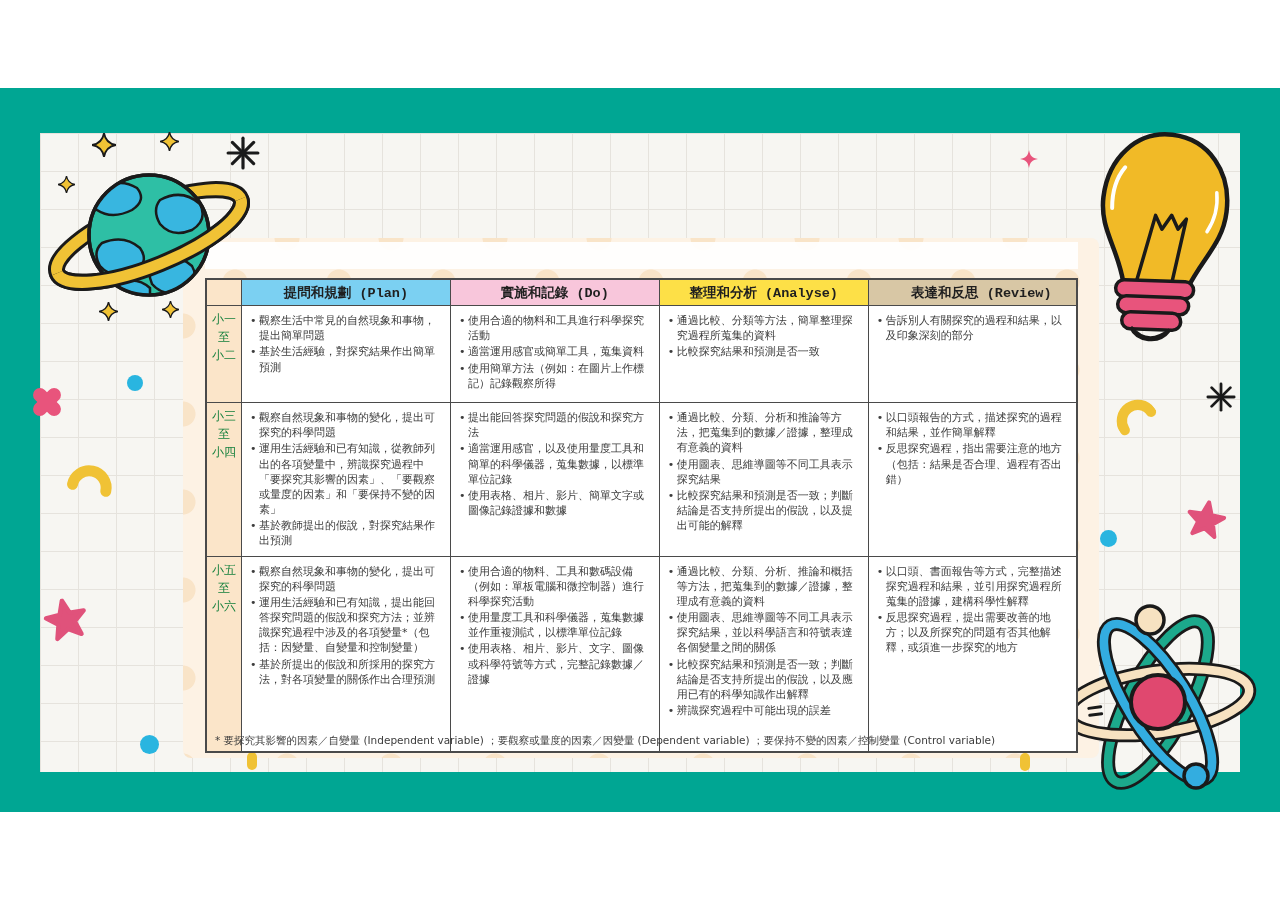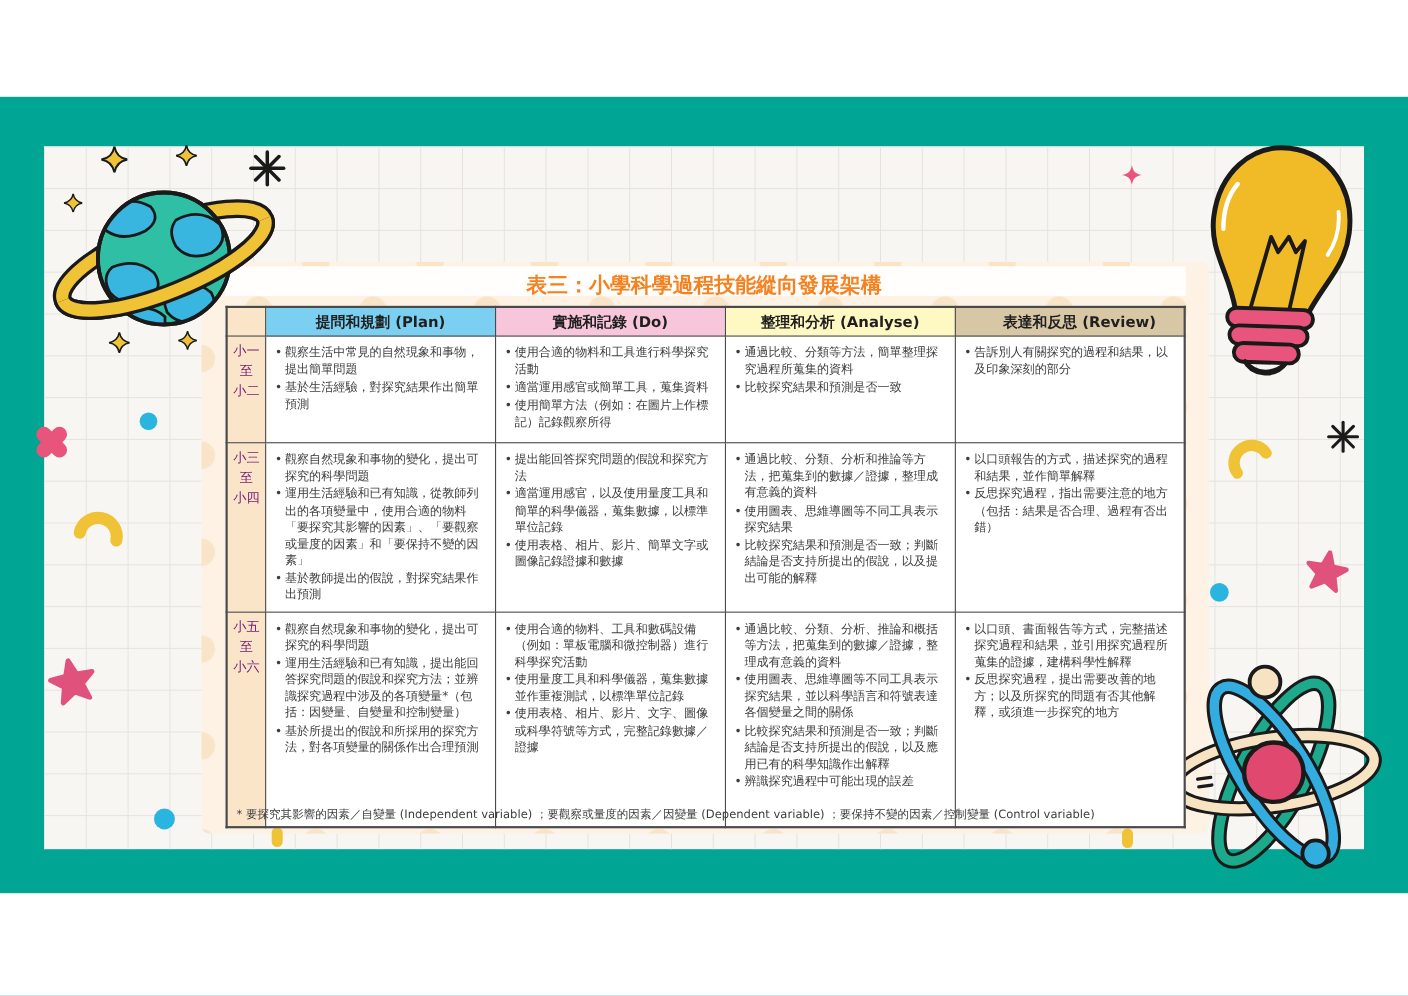--- a/index.html
+++ b/index.html
@@ -24,23 +24,23 @@
          font-size:84px;font-weight:bold;letter-spacing:6px;color:#0fa28c;
          text-shadow:5px 5px 0 #4d4d4d;z-index:5;line-height:1.1;}
   .subtitle{position:absolute;left:0;top:246px;width:1280px;text-align:center;
             font-size:19px;font-weight:bold;color:#f58220;z-index:5;}
   
   .skills-table{position:absolute;left:205px;top:278px;width:873px;z-index:5;
                 border-collapse:collapse;table-layout:fixed;background:#ffffff;
                 border:2px solid #4a4a4a;}
   .skills-table th,.skills-table td{border:1px solid #4a4a4a;vertical-align:top;}
   .skills-table thead th{height:23px;font-size:13.5px;font-weight:bold;color:#1f1f1f;
-                         text-align:center;vertical-align:middle;padding:1px 2px;}
+                         text-align:center;vertical-align:middle;padding:1px 2px;font-family:Liberation Mono, monospace;}
   .col-grade{width:30px;}
-  .grade-cell{background:#fbe5c9;font-size:12px;font-weight:normal;color:#701a75;
+  .grade-cell{background:#fbe5c9;font-size:12px;font-weight:normal;color:#15803d;
               text-align:center;white-space:pre-line;line-height:1.5;padding:4px 1px;}
   .skills-table td{padding:3px 5px 3px 4px;overflow:hidden;}
   .skills-table ul{margin:4px;padding:0;list-style:none;}
   .skills-table li{position:relative;font-size:11px;line-height:1.38;color:#3c3c3c;
                    padding-left:9px;margin-bottom:1px;}
   .skills-table li::before{content:"\2022";position:absolute;left:0;top:0;}
   .skills-table tbody tr:nth-child(1){height:97px;}
   .skills-table tbody tr:nth-child(2){height:150px;}
   .skills-table tbody tr:nth-child(3){height:196px;}
   .footnote{position:absolute;left:215px;top:734px;width:873px;font-size:10.5px;
@@ -177,29 +177,28 @@
   </svg>
 
   <div class="deco" style="left:1088px;top:706px;transform:rotate(-8deg);">
     <div class="eq-line"></div>
       <div class="eq-line"></div>
   </div>
 
   <div class="deco drip" style="left:247px;top:752px;width:10px;height:18px;"></div>
   <div class="deco drip" style="left:1020px;top:753px;width:10px;height:18px;"></div>
 
-  <div class="subtitle">表三：小學科學過程技能縱向發展架構</div>
 
   <table class="skills-table">
     <thead>
       <tr>
           <th class="col-grade" style="background: rgb(251, 229, 201);"></th>
           <th class="col-plan" style="background: rgb(123, 208, 242);">提問和規劃 (Plan)</th>
           <th class="col-do" style="background: rgb(248, 198, 219);">實施和記錄 (Do)</th>
-          <th class="col-analyse" style="background: #fef9c3;">整理和分析 (Analyse)</th>
+          <th class="col-analyse" style="background: #fde047;">整理和分析 (Analyse)</th>
           <th class="col-review" style="background: rgb(216, 199, 165); padding-left: 20px;">表達和反思 (Review)</th>
         </tr>
     </thead>
     <tbody>
         <tr>
           <th class="grade-cell">小一
 至
 小二</th>
           <td>
             <ul>
@@ -226,21 +225,21 @@
             </ul>
           </td>
         </tr>
         <tr>
           <th class="grade-cell">小三
 至
 小四</th>
           <td>
             <ul>
               <li>觀察自然現象和事物的變化，提出可探究的科學問題</li>
-              <li>運用生活經驗和已有知識，從教師列出的各項變量中，使用合適的物料「要探究其影響的因素」、「要觀察或量度的因素」和「要保持不變的因素」</li>
+              <li>運用生活經驗和已有知識，從教師列出的各項變量中，辨識探究過程中「要探究其影響的因素」、「要觀察或量度的因素」和「要保持不變的因素」</li>
               <li>基於教師提出的假說，對探究結果作出預測</li>
             </ul>
           </td>
           <td>
             <ul>
               <li>提出能回答探究問題的假說和探究方法</li>
               <li>適當運用感官，以及使用量度工具和簡單的科學儀器，蒐集數據，以標準單位記錄</li>
               <li>使用表格、相片、影片、簡單文字或圖像記錄證據和數據</li>
             </ul>
           </td>

